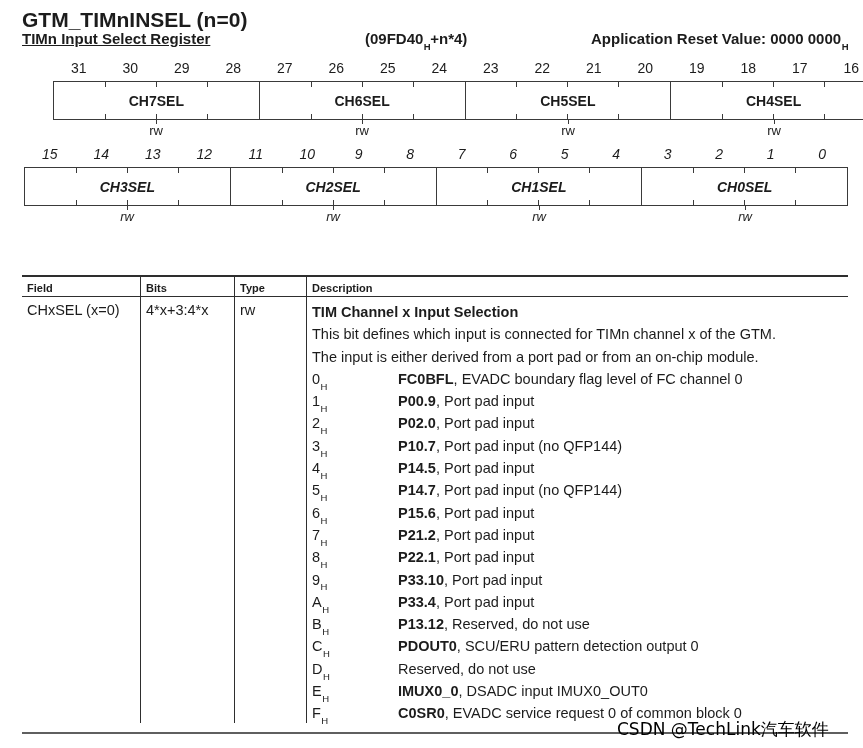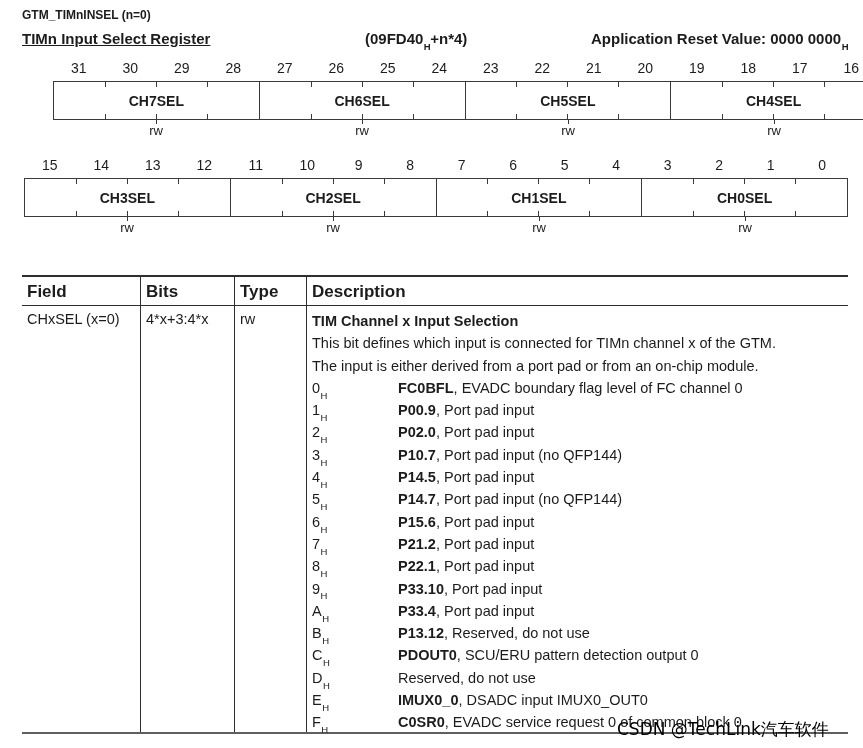--- a/index.html
+++ b/index.html
@@ -3,30 +3,30 @@
 <meta charset="utf-8">
 <style>
   html,body{margin:0;padding:0;}
   body{
     width:863px;height:748px;background:#ffffff;position:relative;
     font-family:"Liberation Sans",sans-serif;color:#1c1c1c;overflow:hidden;
   }
   sub.subh{font-size:9.5px;line-height:0;position:relative;top:2px;left:0.5px;}
 
   
-  .hdr-title{position:absolute;left:22px;top:8px;font-size:12px;font-weight:bold;}
+  .hdr-title{position:absolute;left:22px;top:8px;font-size:21px;font-weight:bold;}
   .hdr-line2{position:absolute;left:22px;top:30px;width:826px;height:18px;font-size:15px;font-weight:bold;}
   .hdr-sub{position:absolute;left:0;top:0;text-decoration:underline;}
   .hdr-addr{position:absolute;left:343px;top:0;}
   .hdr-reset{position:absolute;right:0;top:0;}
 
   
   .bitblock{position:absolute;left:24px;width:824px;}
   .bb1{top:60px;margin-left:29px;}
-  .bb2{top:157px;}
+  .bb2{top:146px;font-style:italic;}
   .bitnums{display:flex;height:18px;font-size:14px;}
   .bitnums span{width:51.5px;text-align:center;flex-shrink:0;}
   .bitbox{display:flex;height:39px;border:1px solid #3a3a3a;box-sizing:border-box;margin-top:3px;}
   .fcell{
     flex:1;position:relative;display:flex;align-items:center;justify-content:center;
     font-size:14px;font-weight:bold;
     background:
       linear-gradient(#3a3a3a,#3a3a3a) 25% 0/1px 5px no-repeat,
       linear-gradient(#3a3a3a,#3a3a3a) 50% 0/1px 5px no-repeat,
       linear-gradient(#3a3a3a,#3a3a3a) 75% 0/1px 5px no-repeat,
@@ -38,21 +38,21 @@
   .accrow{display:flex;height:18px;}
   .acc{width:206px;flex-shrink:0;text-align:center;font-size:13px;color:#222;position:relative;padding-top:3px;box-sizing:border-box;}
   .acc::before{content:"";position:absolute;left:50%;top:0;width:1px;height:4px;background:#3a3a3a;}
 
   
   .dtable{
     position:absolute;left:22px;top:275px;width:826px;height:459px;box-sizing:border-box;
     border-top:2px solid #2e2e2e;border-bottom:2px solid #5f5f5f;
   }
   .trow{display:flex;width:100%;box-sizing:border-box;}
-  .thead{height:29px;border-bottom:1px solid #2e2e2e;font-weight:bold;font-size:17px;}
+  .thead{height:20px;border-bottom:1px solid #2e2e2e;font-weight:bold;font-size:11px;}
   .tbody{height:426px;font-size:14.5px;}
   .tc{box-sizing:border-box;padding:5px 3px 0 5px;flex-shrink:0;}
   .tc + .tc{border-left:1px solid #2e2e2e;}
   .c1{width:118px;}
   .c2{width:94px;}
   .c3{width:72px;}
   .c4{width:542px;}
   .tbody .c1{font-weight:normal;}
   .desc{line-height:22.3px;padding-top:4px;}
   .desc .dtitle{font-weight:bold;}

